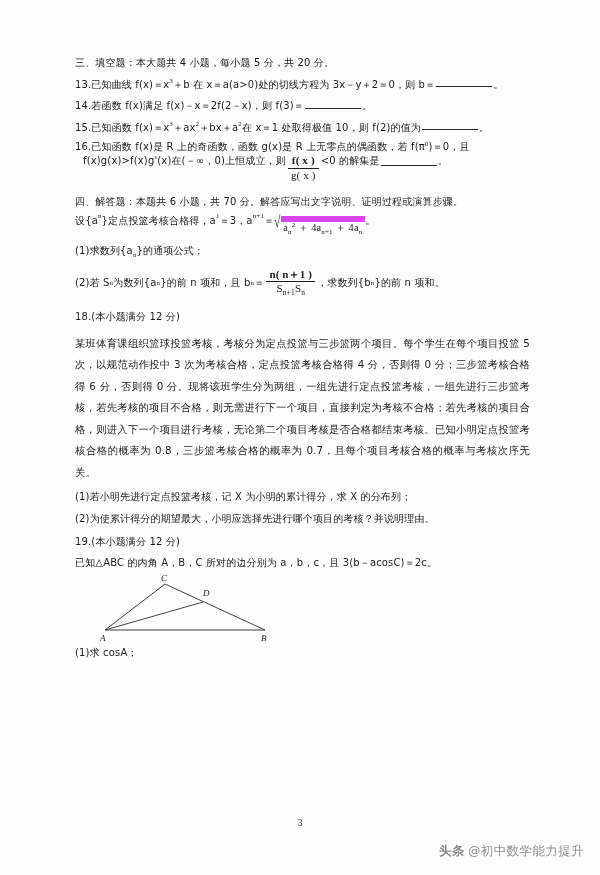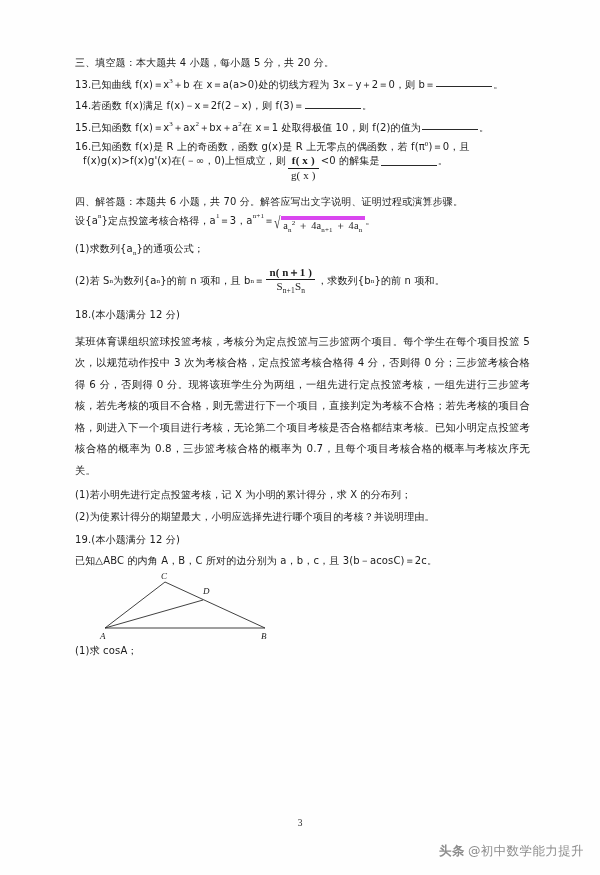--- a/index.html
+++ b/index.html
@@ -89,21 +89,21 @@
     top: -0.05em;
   }
   .radical .sign {
     font-size: 14.5px;
     line-height: 1;
     transform: scaleX(0.8) scaleY(1.15);
     transform-origin: bottom left;
     margin-right: -1px;
   }
   .radical .body {
-    border-top: 4px solid #d946ef;
+    border-top: 6px solid #d946ef;
     padding: 1px 3px 0 2px;
     font-size: 10.3px;
   }
 
   
   .para {
     font-size: 10.3px;
     line-height: 21.5px;
     text-align: justify;
     text-justify: inter-character;

